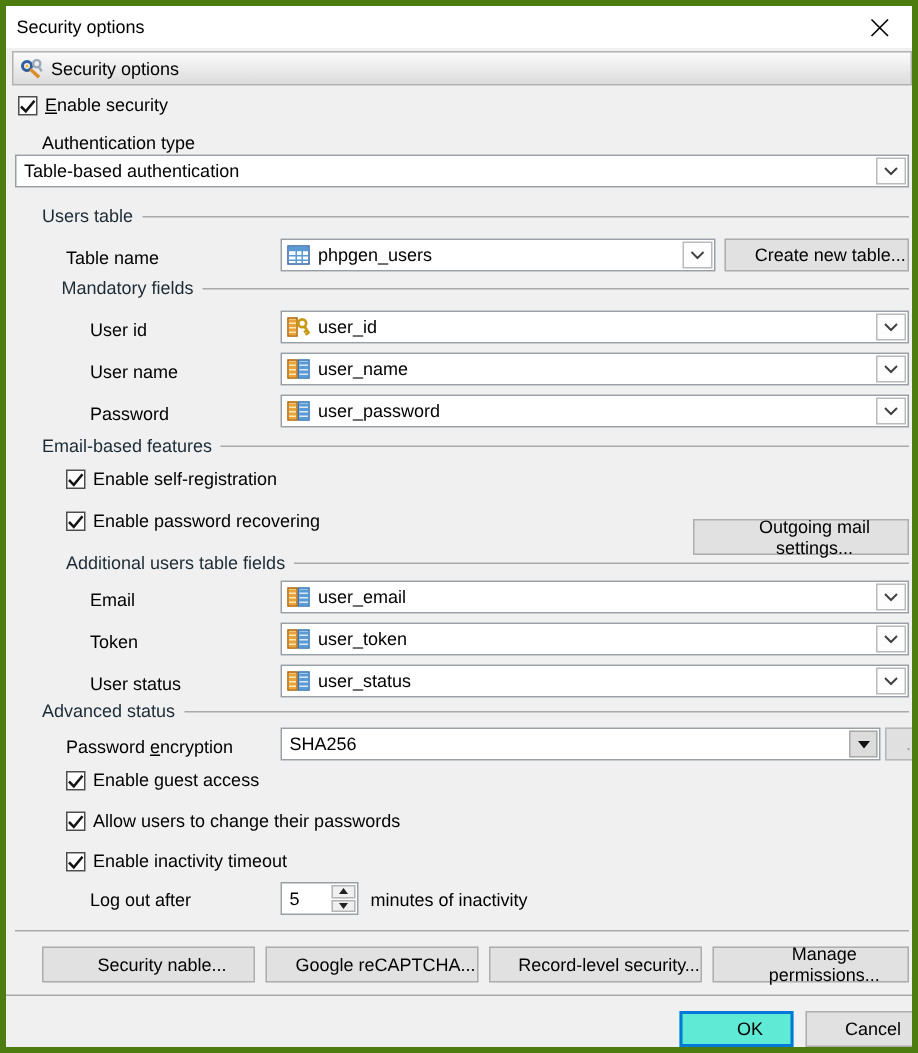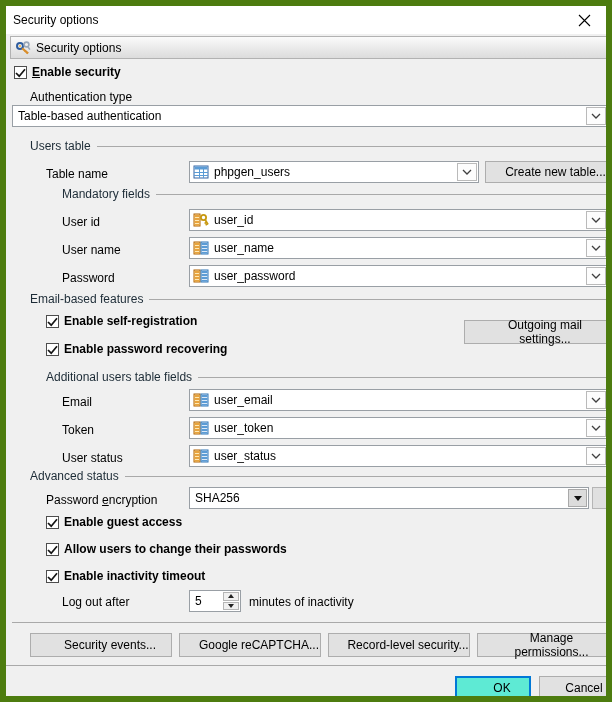--- a/index.html
+++ b/index.html
@@ -1,21 +1,21 @@
 <!DOCTYPE html>
 <html><head>
 <meta charset="utf-8">
 <style>
   * { box-sizing: border-box; margin: 0; padding: 0; }
   html,body { background:#cfcfcf; }
   body { font-family:"Liberation Sans", sans-serif; font-size:12px; color:#000; }
 
   .window {
     position:relative; width:612px; height:702px;
-    background:#f0f0f0; border:6px solid #4d7c0f;
+    background:#f0f0f0; border:4px solid #4d7c0f;
     overflow:hidden;
   }
   .titlebar {
     position:relative; height:28px; background:#ffffff;
     display:flex; align-items:center;
   }
   .titlebar .title { padding-left:7px; font-size:12px; }
   .close-btn {
     position:absolute; right:0; top:0; width:44px; height:28px;
     display:flex; align-items:center; justify-content:center; cursor:default;
@@ -29,21 +29,21 @@
     display:flex; align-items:center; padding-left:4px; gap:5px;
   }
 
   .abs { position:absolute; }
   .lbl { line-height:15px; white-space:nowrap; }
 
   .group { display:flex; align-items:center; }
   .group .gtext { white-space:nowrap; color:#1c2b36; padding-right:6px; }
   .group .gline { flex:1; border-top:1px solid #a9a9a9; margin-top:1px; }
 
-  .cb-row { display:flex; align-items:flex-start; gap:5px;font-weight:bold; }
+  .cb-row { display:flex; align-items:flex-start; gap:5px; }
   .checkbox {
     width:13px; height:13px; background:#fff; border:1px solid #4d4d4d;
     display:flex; align-items:center; justify-content:center; flex:none; margin-top:1px;
   }
 
   .combo {
     height:22px; background:#fff; border:1px solid #999fa5;
     display:flex; align-items:center; overflow:hidden;
   }
   .combo .c-icon { flex:none; margin:0 3px 0 3px; display:flex; }
@@ -187,21 +187,21 @@
       </span>
       <span class="c-text">phpgen_users</span>
       <span class="c-btn">
         <svg width="10" height="6" viewBox="0 0 10 6">
             <use href="#ico-chevron"></use>
           </svg>
       </span>
     </div>
     <button class="abs btn" style="left:479px; top:127px; width:123px; height:22px;">Create new table...</button>
 
-    <div class="abs group" style="left:56px; top:153px; right:6px;">
+    <div class="abs group" style="left:37px; top:153px; right:6px;">
       <span class="gtext">Mandatory fields</span>
       <span class="gline"></span>
     </div>
 
     <div class="abs lbl" style="left:56px; top:181px;">User id</div>
     <div class="abs combo" style="left:183px; top:175px; width:419px;">
       <span class="c-icon">
         <svg width="16" height="16" viewBox="0 0 16 16">
             <use href="#ico-key-column"></use>
           </svg>
@@ -259,21 +259,21 @@
     </div>
 
     <div class="abs cb-row" style="left:40px; top:308px;">
       <span class="checkbox">
         <svg width="11" height="10" viewBox="0 0 11 10">
             <use href="#ico-check"></use>
           </svg>
       </span>
       <span class="lbl">Enable password recovering</span>
     </div>
-    <button class="abs btn" style="left:458px; top:286px; width:144px; height:24px;">Outgoing mail settings...</button>
+    <button class="abs btn" style="left:458px; top:314px; width:144px; height:24px;">Outgoing mail settings...</button>
 
     <div class="abs group" style="left:40px; top:336px; right:6px;">
       <span class="gtext">Additional users table fields</span>
       <span class="gline"></span>
     </div>
 
     <div class="abs lbl" style="left:56px; top:361px;">Email</div>
     <div class="abs combo" style="left:183px; top:355px; width:419px;">
       <span class="c-icon">
         <svg width="16" height="16" viewBox="0 0 16 16">
@@ -368,21 +368,21 @@
           </span>
         <span class="sp-btn">
             <span class="tri-down-s"></span>
           </span>
       </span>
     </div>
     <div class="abs lbl" style="left:243px; top:561px;">minutes of inactivity</div>
 
     <div class="abs sep" style="left:6px; top:588px; right:6px;"></div>
 
-    <button class="abs btn" style="left:24px; top:599px; width:142px; height:24px;">Security events...</button>
+    <button class="abs btn" style="left:24px; top:599px; width:142px; height:24px;">Security nable...</button>
     <button class="abs btn" style="left:173px; top:599px; width:142px; height:24px;">Google reCAPTCHA...</button>
     <button class="abs btn" style="left:322px; top:599px; width:142px; height:24px;">Record-level security...</button>
     <button class="abs btn" style="left:471px; top:599px; width:131px; height:24px;">Manage permissions...</button>
 
     <div class="abs sep" style="left:0; top:631px; right:0;"></div>
 
     <button class="abs btn btn-default" style="left:449px; top:642px; width:76px; height:24px;">OK</button>
     <button class="abs btn" style="left:533px; top:642px; width:72px; height:24px;">Cancel</button>
 
   </div>

